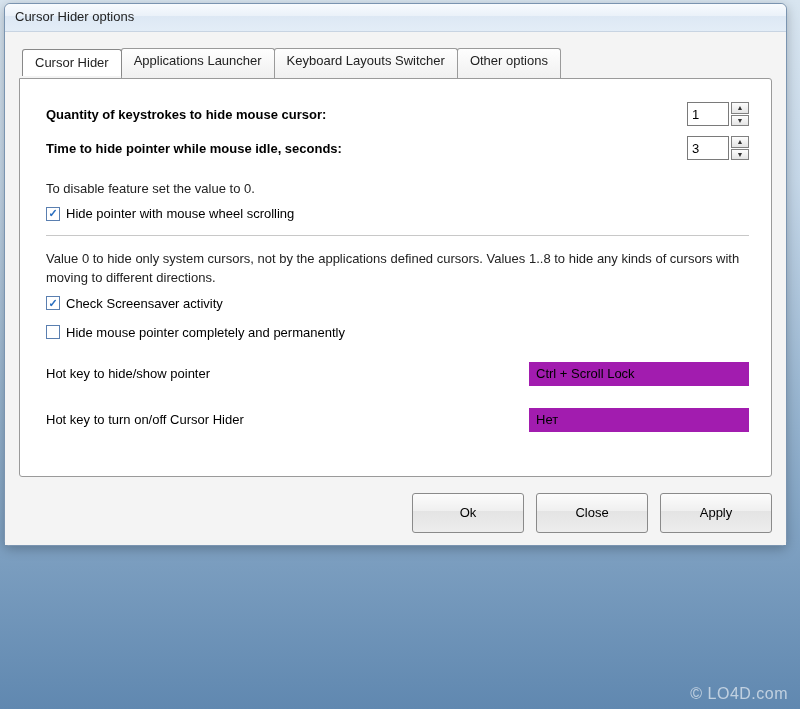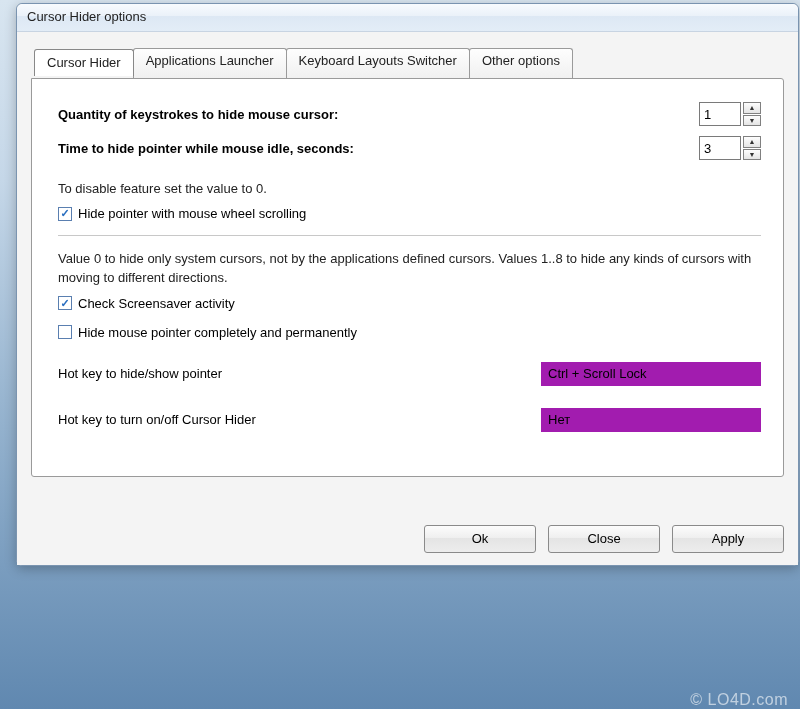--- a/index.html
+++ b/index.html
@@ -16,21 +16,21 @@
   }
   .backdrop {
     position: absolute;
     top: 0; left: 0;
     width: 800px; height: 709px;
     background: linear-gradient(180deg, #d8e5f0 0%, #c5d7e8 180px, #98b5d0 400px, #6088b0 709px);
   }
   .window {
     position: absolute;
     top: 3px;
-    left: 16px;
+    left: 4px;
     width: 783px;
     background: #fff;
     border: 1px solid #7a94b0;
     border-radius: 6px;
     box-shadow: 0 3px 12px rgba(0,0,0,0.25);
   }
   .titlebar {
     height: 28px;
     padding: 5px 10px 0 10px;
     background: linear-gradient(180deg, #f8fbfe 0%, #eaf1f9 45%, #dde8f4 46%, #e3edf7 100%);
@@ -166,33 +166,32 @@
     padding: 2px 6px;
   }
   .button-bar {
     display: flex;
     justify-content: flex-end;
     gap: 12px;
     margin-top: 16px;
   }
   .win-btn {
     width: 112px;
-    height: 28px;
+    height: 40px;
     border: 1px solid #8a8a8a;
     border-radius: 3px;
     background: linear-gradient(180deg, #fcfcfc 0%, #efefef 45%, #e4e4e4 46%, #ededed 100%);
     font-family: inherit;
     font-size: 13px;
     cursor: default;
-    margin-top: 32px;
   }
   .watermark {
     position: absolute;
     right: 12px;
-    bottom: 0;
+    bottom: 6px;
     color: rgba(255,255,255,0.6);
     font-size: 16px;
     font-weight: 300;
     letter-spacing: 0.5px;
   }
 </style>
 </head>
 <body>
 
 <div class="backdrop"></div>

